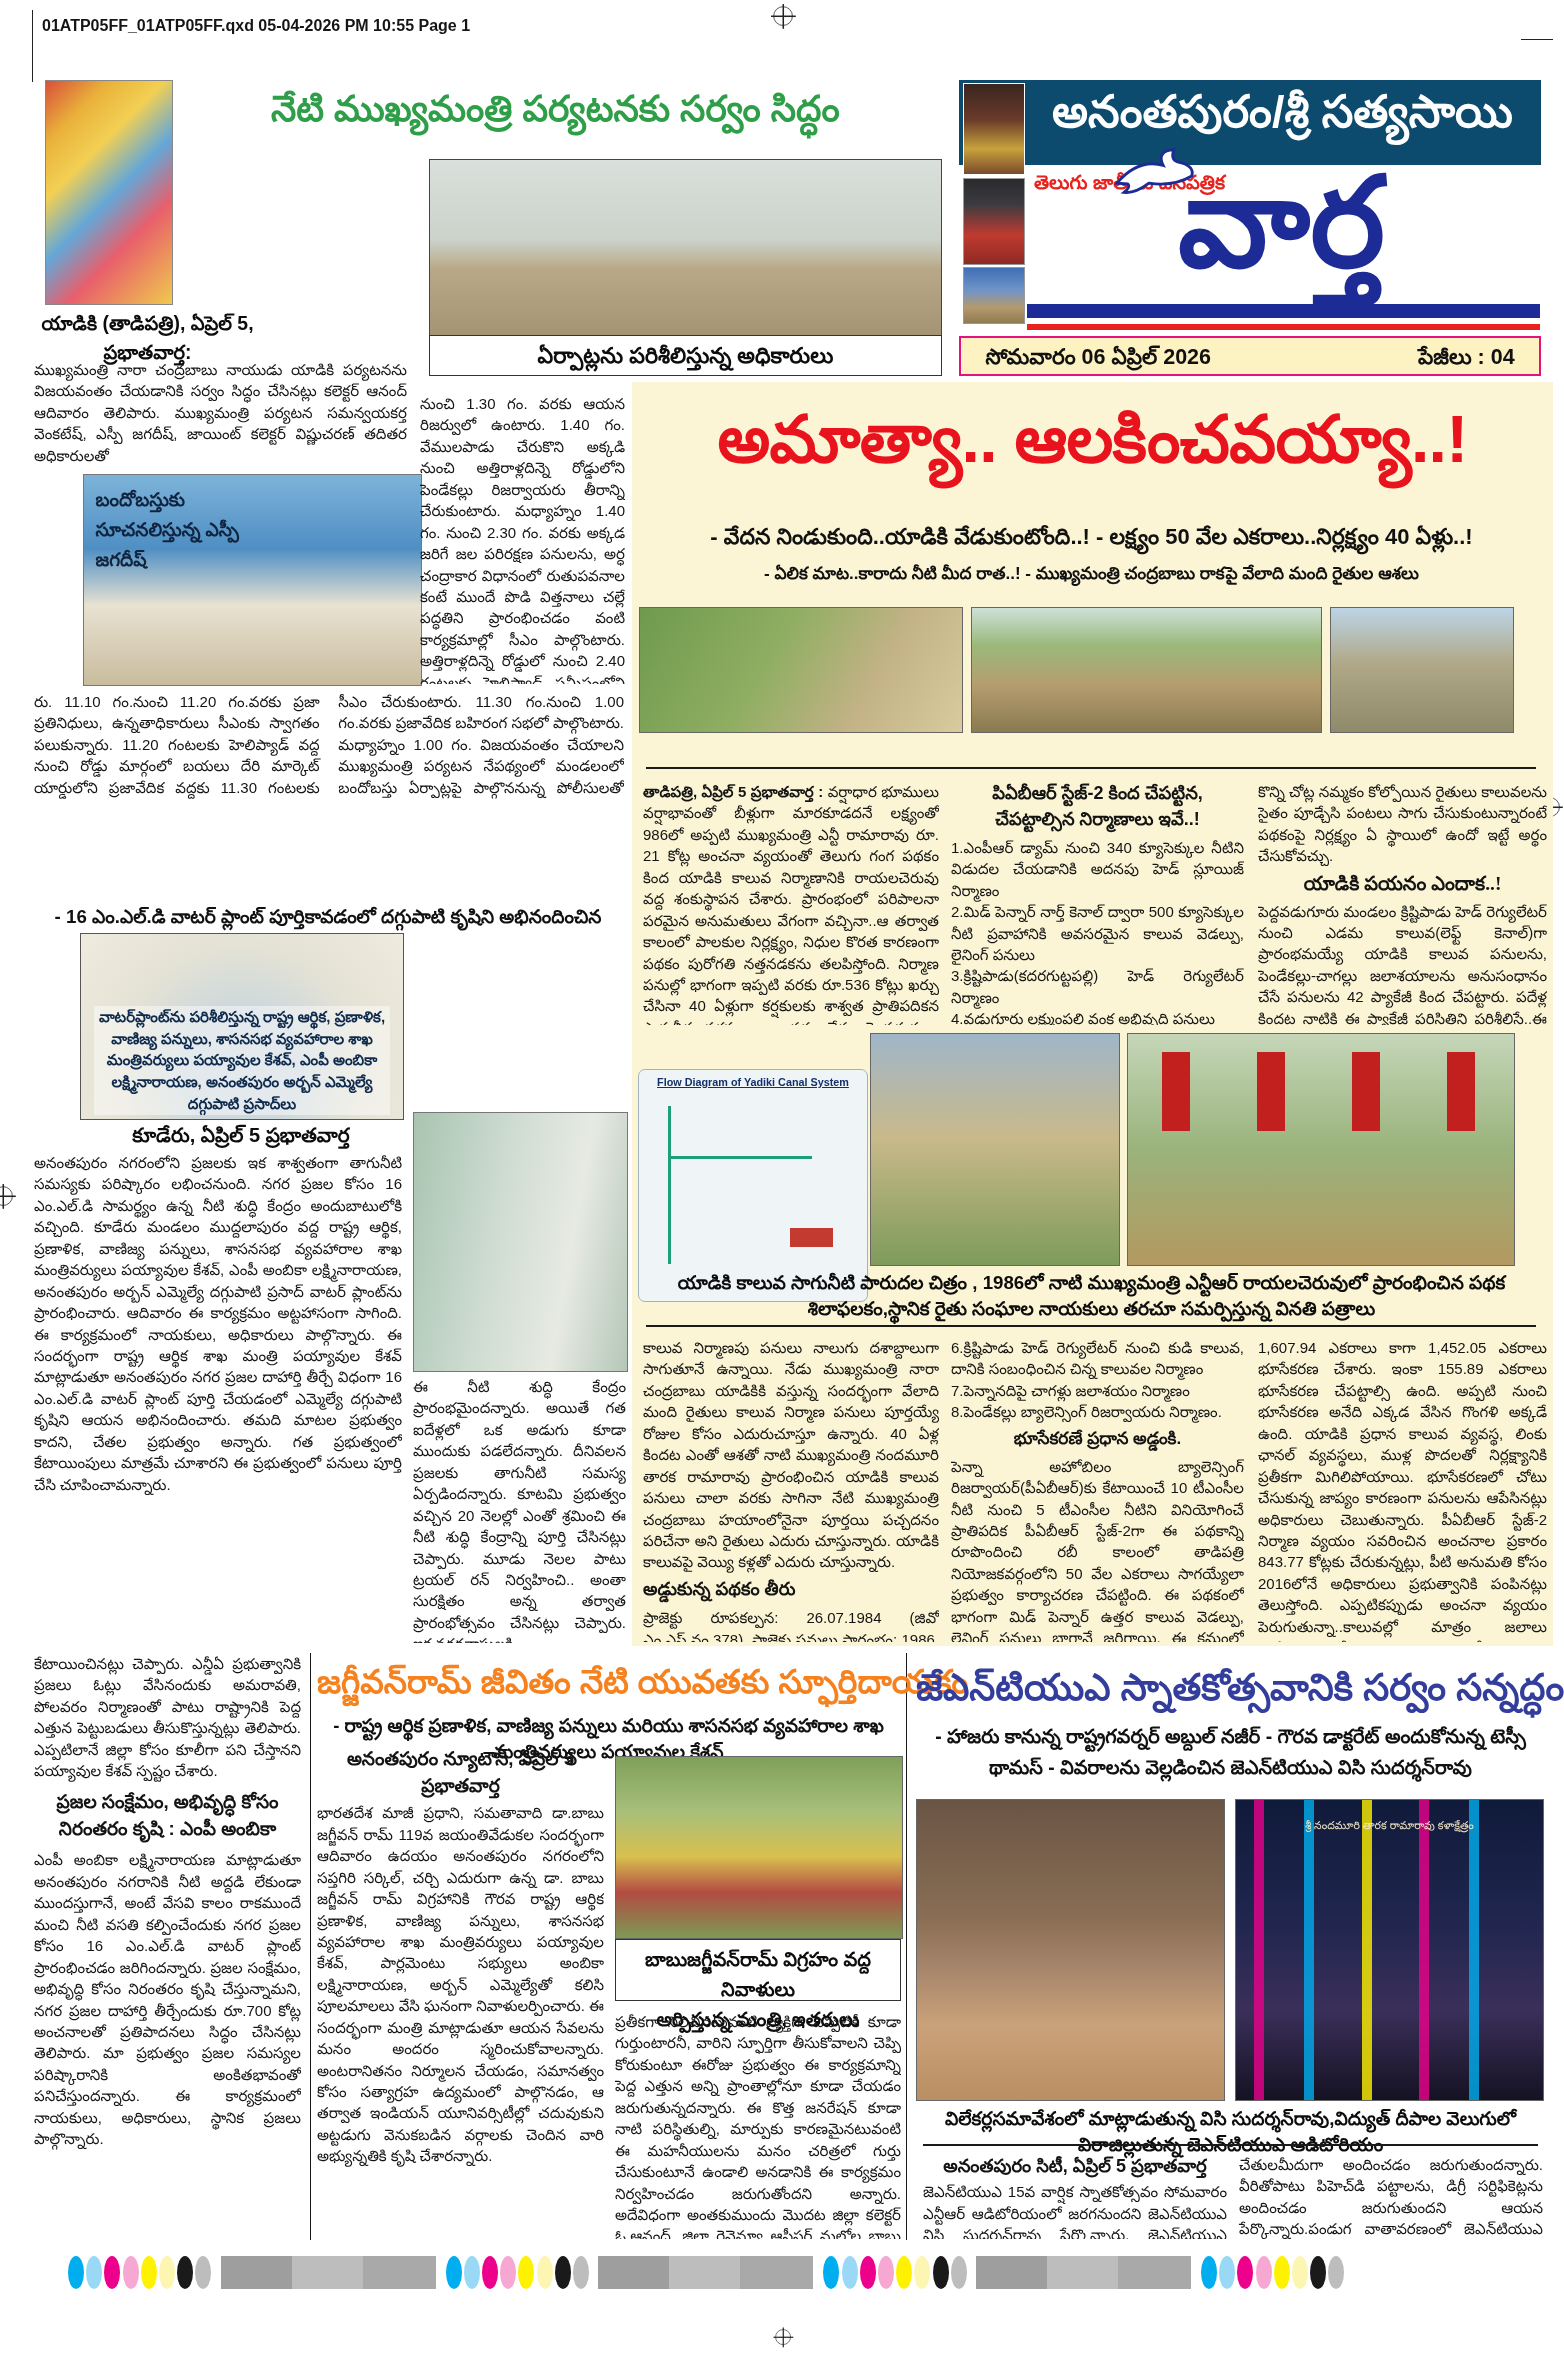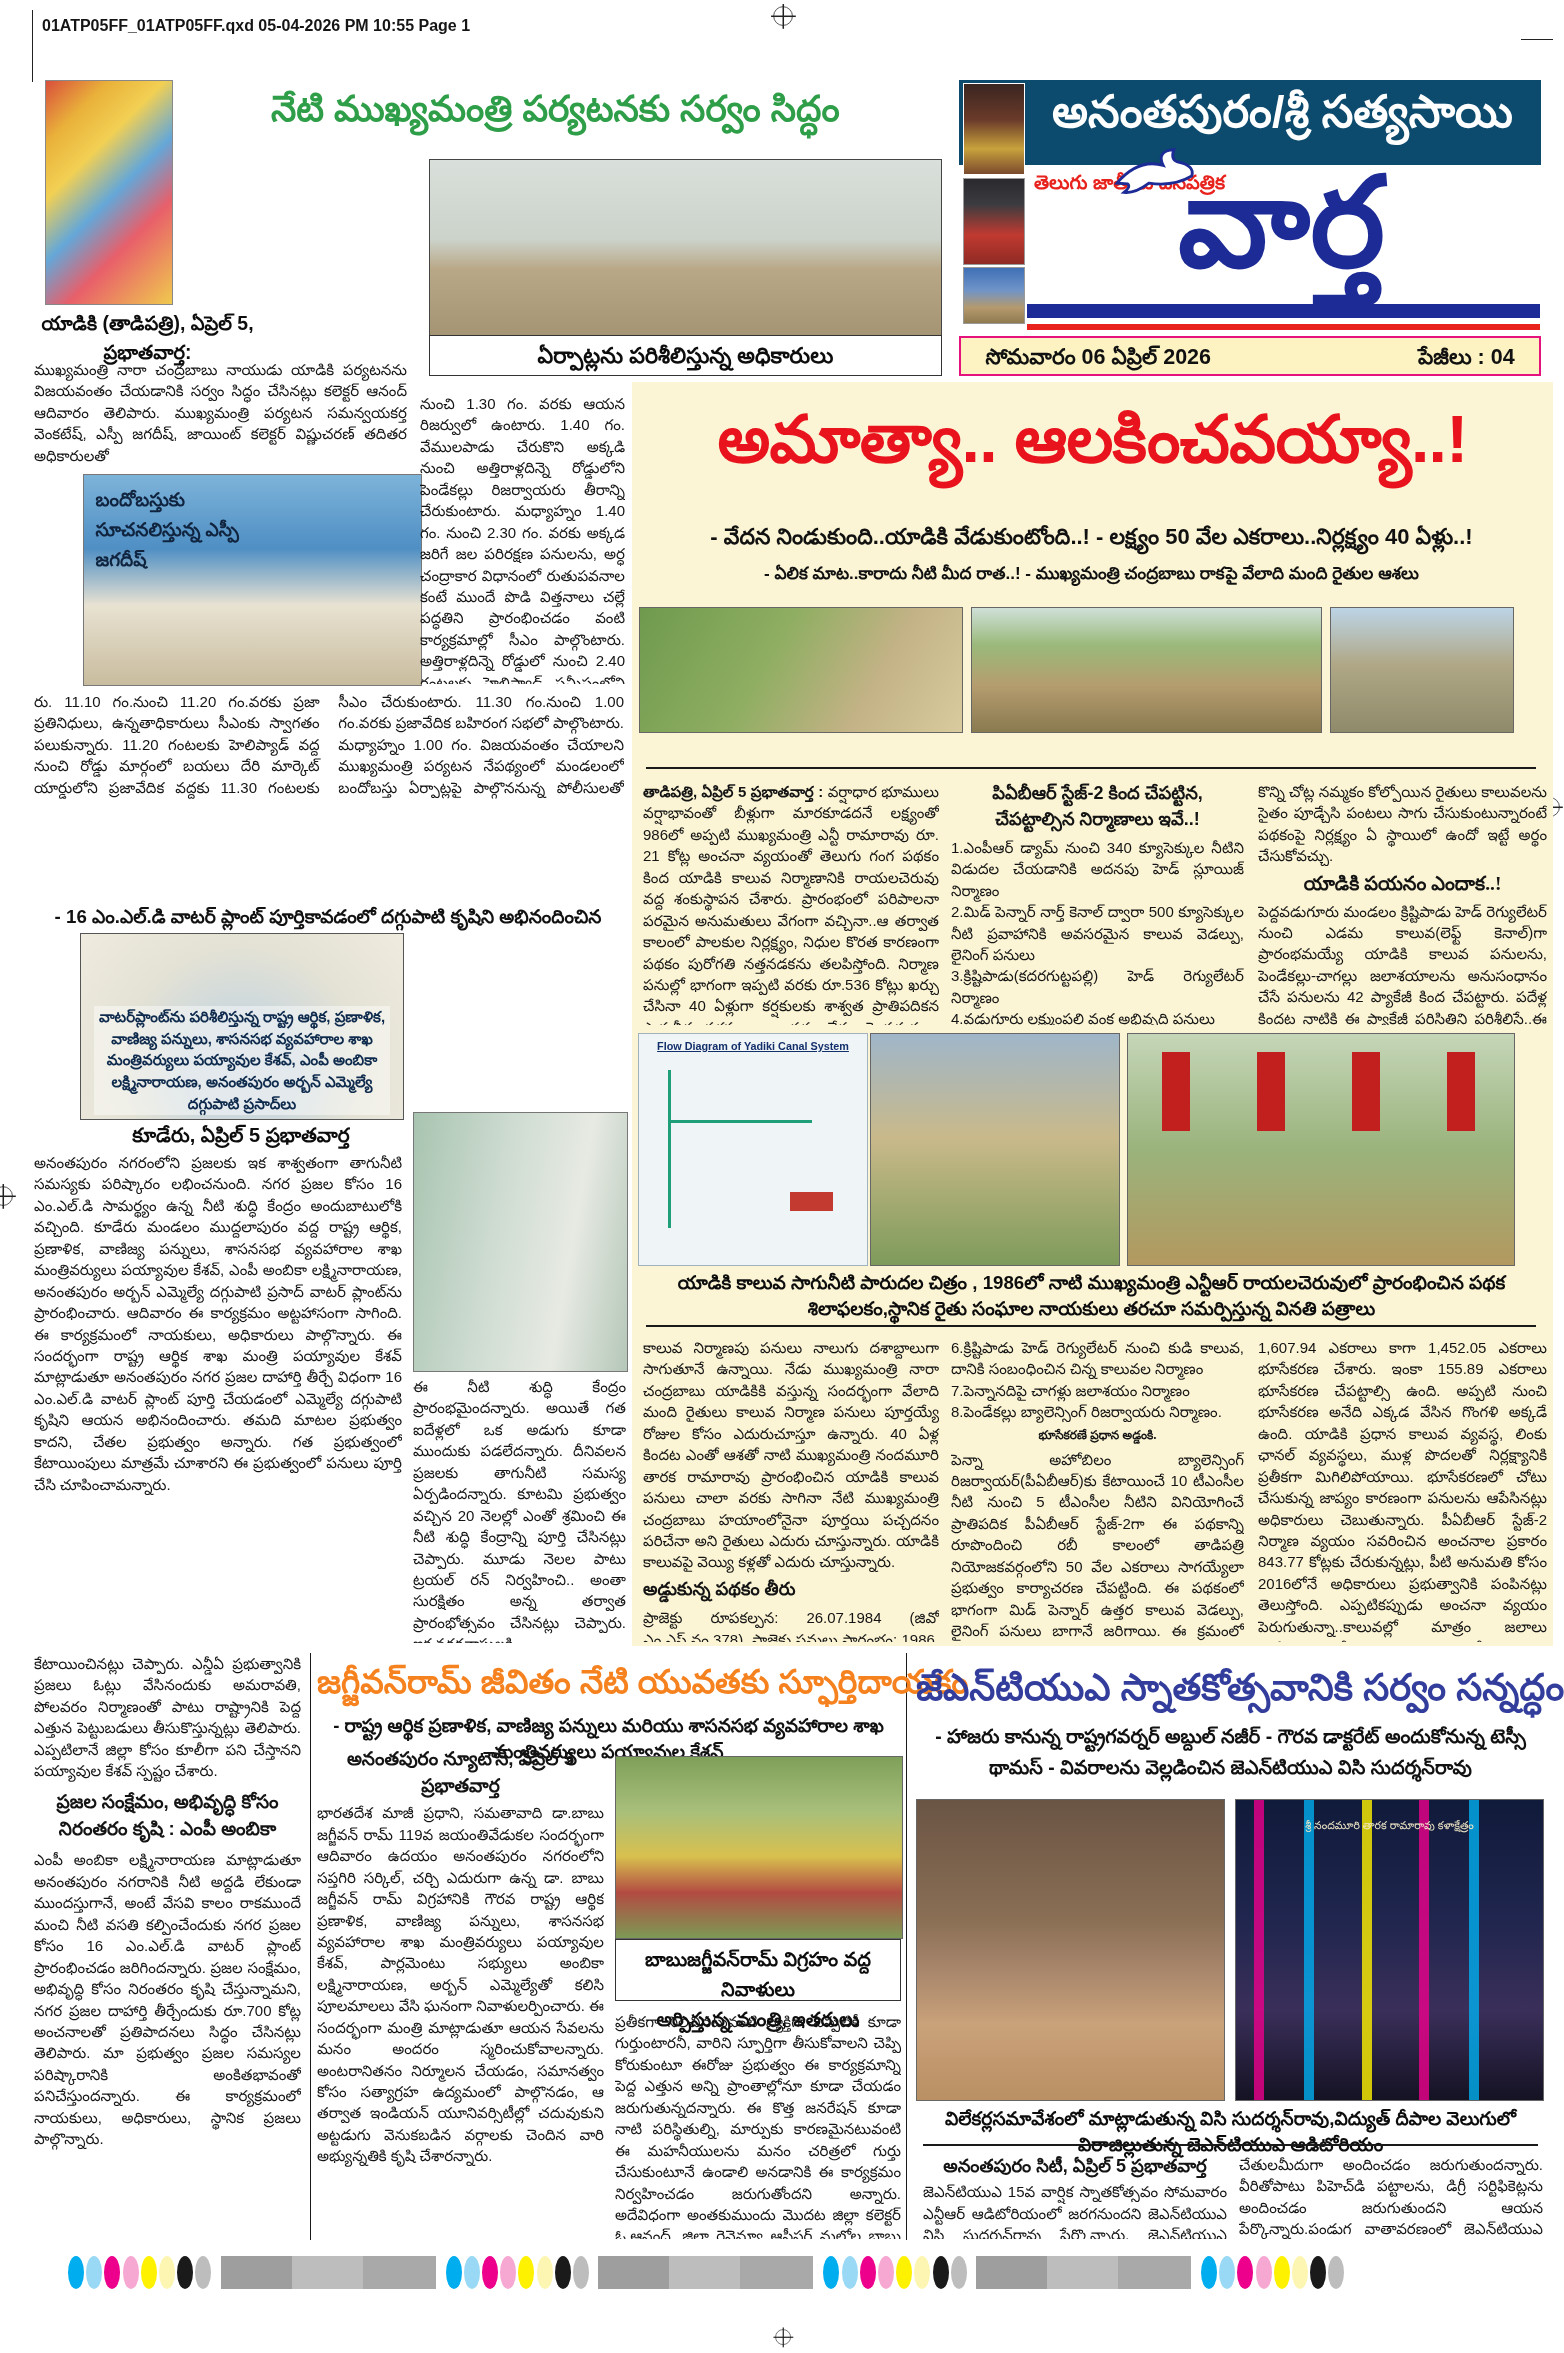--- a/index.html
+++ b/index.html
@@ -136,21 +136,21 @@
     <div>3.క్రిష్టిపాడు(కదరగుట్టపల్లి) హెడ్ రెగ్యులేటర్ నిర్మాణం</div>
     <div>4.వడుగూరు లక్ష్ముంపల్లి వంక అభివృద్ధి పనులు</div>
 
   </div>
   <div class="abs body-txt" style="left:1258px;top:781px;width:289px;height:244px;">
     <span>కొన్ని చోట్ల నమ్మకం కోల్పోయిన రైతులు కాలువలను సైతం పూడ్చేసి పంటలు సాగు చేసుకుంటున్నారంటే పథకంపై నిర్లక్ష్యం ఏ స్థాయిలో ఉందో ఇట్టే అర్థం చేసుకోవచ్చు.</span>
     <div class="subhead" style="font-size:19.4px;margin:3px 0;font-family:Liberation Serif, serif;">యాడికి పయనం ఎందాక..!</div>
     <span>పెద్దవడుగూరు మండలం క్రిష్టిపాడు హెడ్ రెగ్యులేటర్ నుంచి ఎడమ కాలువ(లెఫ్ట్ కెనాల్)గా ప్రారంభమయ్యే యాడికి కాలువ పనులను, పెండేకల్లు-చాగల్లు జలాశయాలను అనుసంధానం చేసే పనులను 42 ప్యాకేజీ కింద చేపట్టారు. పదేళ్ల కిందట నాటికి ఈ ప్యాకేజీ పరిస్థితిని పరిశీలిస్తే..ఈ ప్యాకేజీ అంచనా వ్యయం రూ.80.78 కోట్లు కాగా..2016 నాటికి రూ. 69.37 కోట్లు ఖర్చు చేశారు. ఈ ప్యాకేజీ కింద</span>
   </div>
 
-  <div class="ph p-flow" style="left:638px;top:1033px;width:228px;height:231px;">
+  <div class="ph p-flow" style="left:638px;top:1069px;width:228px;height:231px;border-radius:7px;">
     <div style="position:absolute;top:5.7px;left:0;width:100%;text-align:center;font-size:10.8px;font-weight:bold;color:#14306b;text-decoration:underline;">Flow Diagram of Yadiki Canal System</div>
     <div style="position:absolute;left:29px;top:36px;width:2.9px;height:158px;background:#1f9e7a;"></div>
     <div style="position:absolute;left:29px;top:86px;width:144px;height:2.9px;background:#1f9e7a;"></div>
     <div style="position:absolute;left:151px;top:158px;width:43px;height:18.7px;background:#c23a30;"></div>
   </div>
   <div class="ph p-stone" style="left:870px;top:1033px;width:248px;height:231px;border:0.7px solid #666;"></div>
   <div class="ph p-flags" style="left:1127px;top:1033px;width:386px;height:231px;border:0.7px solid #666;">
     <div class="flagrow"></div>
   </div>
   <div class="abs capc" style="left:635px;top:1272px;width:913px;font-size:18.7px;">యాడికి కాలువ సాగునీటి పారుదల చిత్రం , 1986లో నాటి ముఖ్యమంత్రి ఎన్టీఆర్ రాయలచెరువులో ప్రారంభించిన పథక శిలాఫలకం,స్థానిక రైతు సంఘాల నాయకులు తరచూ సమర్పిస్తున్న వినతి పత్రాలు</div>
@@ -160,21 +160,21 @@
     <span>కాలువ నిర్మాణపు పనులు నాలుగు దశాబ్దాలుగా సాగుతూనే ఉన్నాయి. నేడు ముఖ్యమంత్రి నారా చంద్రబాబు యాడికికి వస్తున్న సందర్భంగా వేలాది మంది రైతులు కాలువ నిర్మాణ పనులు పూర్తయ్యే రోజుల కోసం ఎదురుచూస్తూ ఉన్నారు. 40 ఏళ్ల కిందట ఎంతో ఆశతో నాటి ముఖ్యమంత్రి నందమూరి తారక రామారావు ప్రారంభించిన యాడికి కాలువ పనులు చాలా వరకు సాగినా నేటి ముఖ్యమంత్రి చంద్రబాబు హయాంలోనైనా పూర్తయి పచ్చదనం పరిచేనా అని రైతులు ఎదురు చూస్తున్నారు. యాడికి కాలువపై వెయ్యి కళ్లతో ఎదురు చూస్తున్నారు.</span>
     <div class="subhead" style="font-size:18px;margin:4.3px 0;text-align:left;">అడ్డుకున్న పథకం తీరు</div>
     <span>ప్రాజెక్టు రూపకల్పన: 26.07.1984 (జివో ఎం.ఎస్.నం.378). ప్రాజెక్టు పనులు ప్రారంభం: 1986, అప్పటి అంచనా వ్యయం: రూ.21 కోట్లు, నిర్మాణ కాల వ్యవధి: 5 ఏళ్లు, ప్రయోజనం: యాడికి, పెద్దవడుగూరు, పెద్దపప్పూరు, తాడిపత్రి మండలాల్లోని 38 గ్రామాల పరిధిలో 50 వేల ఎకరాల సాగు లక్ష్యం. పెంచిన అంచనా వ్యయం: రూ.536 కోట్లు(జీవో ఆర్టీ నం.45, తేది:19.01.2005).</span>
     
     
   </div>
   <div class="abs body-txt" style="left:951px;top:1337px;width:293px;height:305px;">
     <div>6.క్రిష్టిపాడు హెడ్ రెగ్యులేటర్ నుంచి కుడి కాలువ, దానికి సంబంధించిన చిన్న కాలువల నిర్మాణం</div>
     <div>7.పెన్నానదిపై చాగళ్లు జలాశయం నిర్మాణం</div>
     <div>8.పెండేకల్లు బ్యాలెన్సింగ్ రిజర్వాయరు నిర్మాణం.</div>
-    <div class="subhead" style="font-size:12px;margin:4.3px 0;">భూసేకరణే ప్రధాన అడ్డంకి.</div>
+    <div class="subhead" style="font-size:17px;margin:4.3px 0;">భూసేకరణే ప్రధాన అడ్డంకి.</div>
     <span>పెన్నా అహోబిలం బ్యాలెన్సింగ్ రిజర్వాయర్(పీఏబీఆర్)కు కేటాయించే 10 టీఎంసీల నీటి నుంచి 5 టీఎంసీల నీటిని వినియోగించే ప్రాతిపదిక పీఏబీఆర్ స్టేజ్-2గా ఈ పథకాన్ని రూపొందించి రబీ కాలంలో తాడిపత్రి నియోజకవర్గంలోని 50 వేల ఎకరాలు సాగయ్యేలా ప్రభుత్వం కార్యాచరణ చేపట్టింది. ఈ పథకంలో భాగంగా మిడ్ పెన్నార్ ఉత్తర కాలువ వెడల్పు, లైనింగ్ పనులు బాగానే జరిగాయి. ఈ క్రమంలో క్రిష్టిపాడు(కదరగుట్టపల్లి)వద్ద హెడ్ రెగ్యులేటర్ పనులను ప్రారంభించడానికి 2005 మార్చి 20న వచ్చిన అప్పటి ముఖ్యమంత్రి వైఎస్ రాజశేఖర్ రెడ్డి ఈ పథకం పనులను పున:ప్రారంభిస్తూ పథకం పురోగతికి రూ.536 కోట్లకు పాలనాపరమైన అనుమతులను మంజూరు చేశారు. ఈ పథకంలోని నాలుగు ప్యాకేజీలైన 32, 33, 41, 42లను పూర్తి చేయడానికి అవసరమైన భూసేకరణ 7,865 ఎకరాలు కాగా ఇప్పటి వరకు ప్రభుత్వం 7,700 ఎకరాలకు పైగా సేకరించగలిగింది.</span>
   </div>
   <div class="abs body-txt" style="left:1258px;top:1337px;width:289px;height:305px;">1,607.94 ఎకరాలు కాగా 1,452.05 ఎకరాలు భూసేకరణ చేశారు. ఇంకా 155.89 ఎకరాలు భూసేకరణ చేపట్టాల్సి ఉంది. అప్పటి నుంచి భూసేకరణ అనేది ఎక్కడ వేసిన గొంగళి అక్కడే ఉంది. యాడికి ప్రధాన కాలువ వ్యవస్థ, లింకు ఛానల్ వ్యవస్థలు, ముళ్ల పొదలతో నిర్లక్ష్యానికి ప్రతీకగా మిగిలిపోయాయి. భూసేకరణలో చోటు చేసుకున్న జాప్యం కారణంగా పనులను ఆపేసినట్లు అధికారులు చెబుతున్నారు. పీఏబీఆర్ స్టేజ్-2 నిర్మాణ వ్యయం సవరించిన అంచనాల ప్రకారం 843.77 కోట్లకు చేరుకున్నట్లు, పీటి అనుమతి కోసం 2016లోనే అధికారులు ప్రభుత్వానికి పంపినట్లు తెలుస్తోంది. ఎప్పటికప్పుడు అంచనా వ్యయం పెరుగుతున్నా..కాలువల్లో మాత్రం జలాలు కనిపించడం లేదని అన్నదాతలు ఆవేదన వ్యక్తం చేస్తున్నారు. శాశ్వత ప్రాతిపదికన లక్ష్యానికి తగ్గట్టు సాగునీరందిస్తే అన్నదాతల ఆనందానికి అవధులుండవనేది కాదనలేని సత్యం.</div>
 
   <div class="hr" style="left:310px;top:1653px;width:1.4px;height:587px;"></div>
   <div class="hr" style="left:906px;top:1653px;width:1.4px;height:587px;"></div>
 
   <div class="abs" style="left:317px;top:1663px;width:583px;text-align:center;font-size:33px;font-weight:800;color:#f5821f;white-space:nowrap;">జగ్జీవన్‌రామ్ జీవితం నేటి యువతకు స్ఫూర్తిదాయకం</div>
   <div class="abs subhead" style="left:317px;top:1715px;width:583px;font-size:18.7px;">- రాష్ట్ర ఆర్థిక ప్రణాళిక, వాణిజ్య పన్నులు మరియు శాసనసభ వ్యవహారాల శాఖ మంత్రివర్యులు పయ్యావుల కేశవ్</div>
 

